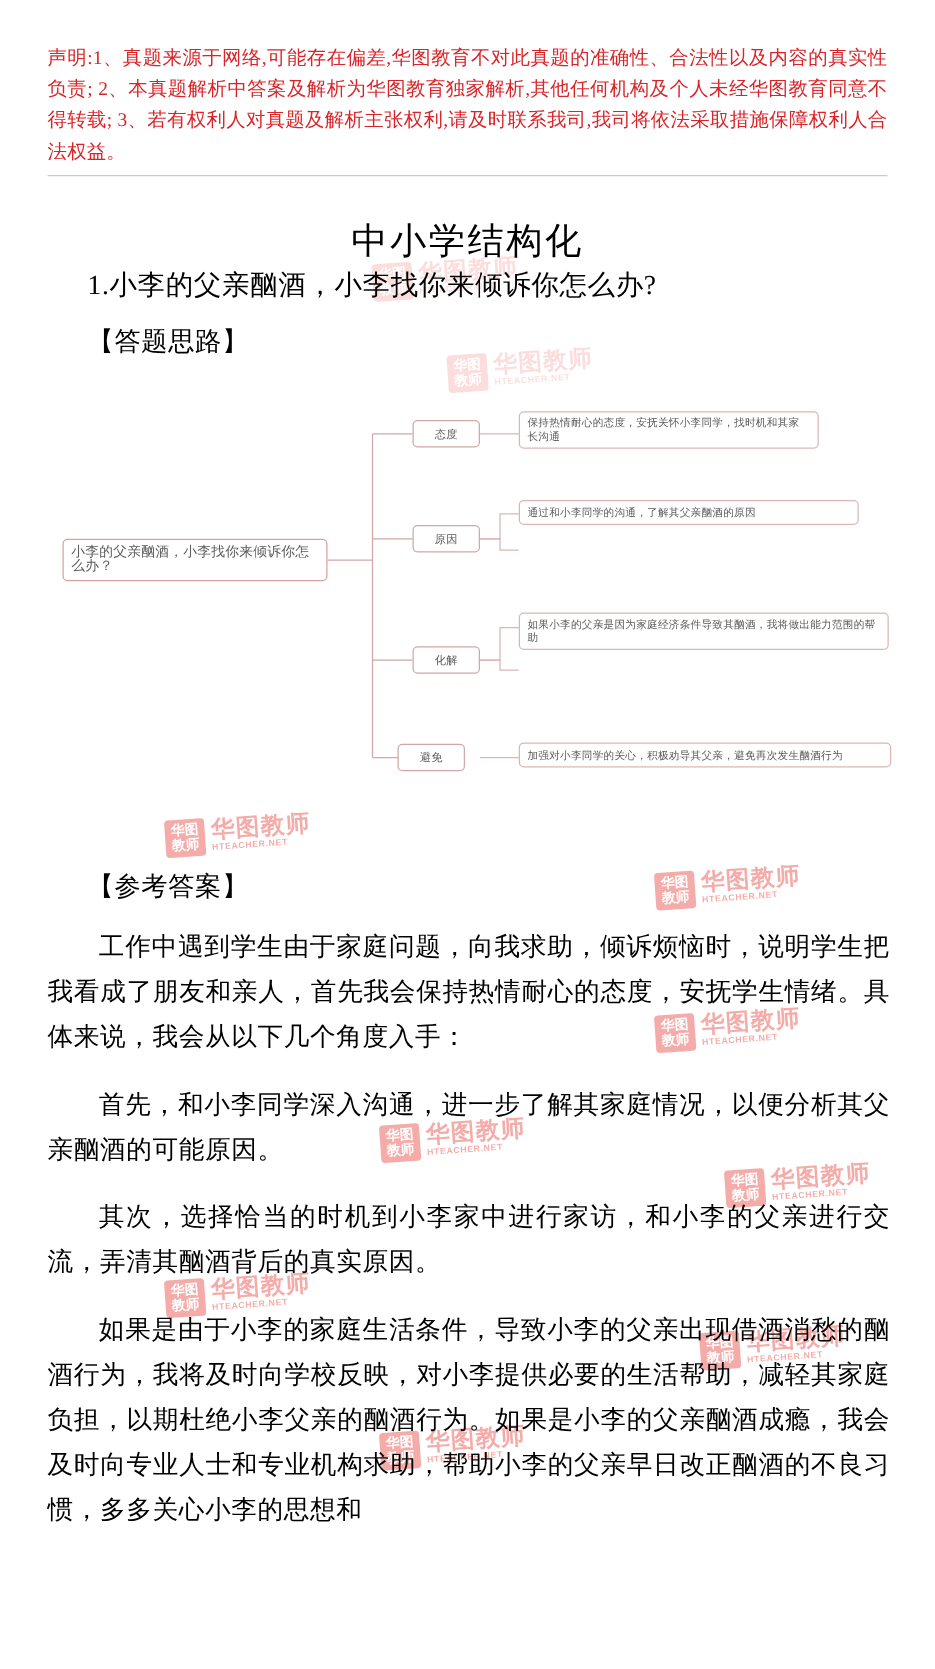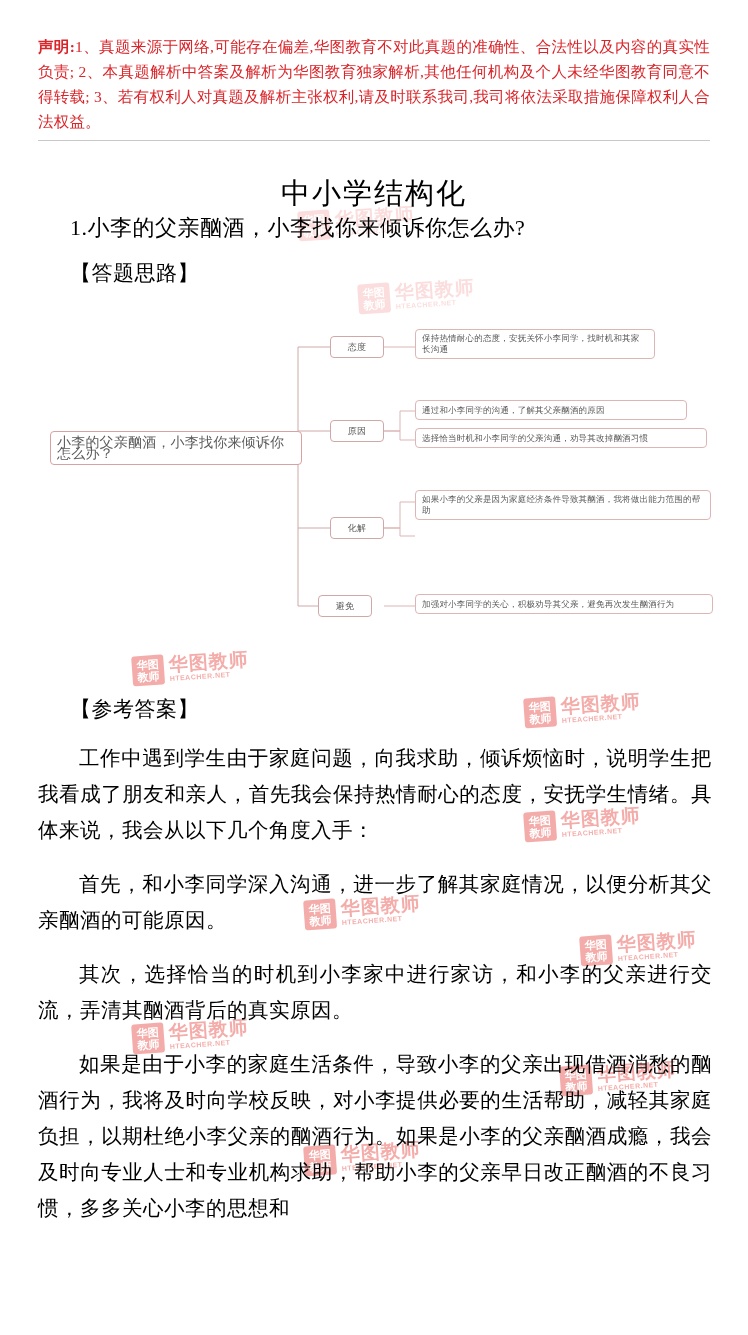--- a/index.html
+++ b/index.html
@@ -25,21 +25,21 @@
     color: #d9252a;
     font-family: "Liberation Serif", "DejaVu Serif", serif;
     font-size: 15.5px;
     line-height: 25px;
     letter-spacing: 0.2px;
     text-align: justify;
     border-bottom: 1px solid #c9c9c9;
     padding-bottom: 6px;
   }
   .disclaimer .lead {
-    font-weight: bold;
+    font-weight: normal;
   }
 
   
   .main-title {
     position: absolute;
     left: 0;
     top: 160px;
     width: 748px;
     text-align: center;
     font-size: 29px;
@@ -92,24 +92,24 @@
     font-size: 8.5px;
     line-height: 11px;
     display: flex;
     align-items: center;
     padding: 3px 6px;
     letter-spacing: 0.2px;
   }
   .node.root {
     left: 10px;
     top: 121px;
-    width: 252px;
+    width: 212px;
     height: 34px;
     justify-content: center;
-    font-size: 14px;
+    font-size: 11px;
   }
   .node.branch {
     width: 54px;
     height: 22px;
     justify-content: center;
     font-size: 9px;
     border-color: #cfa8a8;
   }
   .node.leaf {
     border-color: #dcb5b5;
@@ -332,21 +332,20 @@
 
   <div class="node root">小李的父亲酗酒，小李找你来倾诉你怎么办？</div>
 
   <div class="node branch b1">态度</div>
   <div class="node branch b2">原因</div>
   <div class="node branch b3">化解</div>
   <div class="node branch b4">避免</div>
 
   <div class="node leaf l1">保持热情耐心的态度，安抚关怀小李同学，找时机和其家长沟通</div>
   <div class="node leaf l2">通过和小李同学的沟通，了解其父亲酗酒的原因</div>
-  <div class="node leaf l3">选择恰当时机和小李同学的父亲沟通，劝导其改掉酗酒习惯</div>
   <div class="node leaf l4">如果小李的父亲是因为家庭经济条件导致其酗酒，我将做出能力范围的帮助</div>
   <div class="node leaf l6">加强对小李同学的关心，积极劝导其父亲，避免再次发生酗酒行为</div>
 </div>
 
 <div class="bracket-head" id="answer-head">【参考答案】</div>
 
 <div class="body-text indent" id="p1">工作中遇到学生由于家庭问题，向我求助，倾诉烦恼时，说明学生把我看成了朋友和亲人，首先我会保持热情耐心的态度，安抚学生情绪。具体来说，我会从以下几个角度入手：</div>
 <div class="body-text indent" id="p2">首先，和小李同学深入沟通，进一步了解其家庭情况，以便分析其父亲酗酒的可能原因。</div>
 <div class="body-text indent" id="p3">其次，选择恰当的时机到小李家中进行家访，和小李的父亲进行交流，弄清其酗酒背后的真实原因。</div>
 <div class="body-text indent" id="p4">如果是由于小李的家庭生活条件，导致小李的父亲出现借酒消愁的酗酒行为，我将及时向学校反映，对小李提供必要的生活帮助，减轻其家庭负担，以期杜绝小李父亲的酗酒行为。如果是小李的父亲酗酒成瘾，我会及时向专业人士和专业机构求助，帮助小李的父亲早日改正酗酒的不良习惯，多多关心小李的思想和</div>

